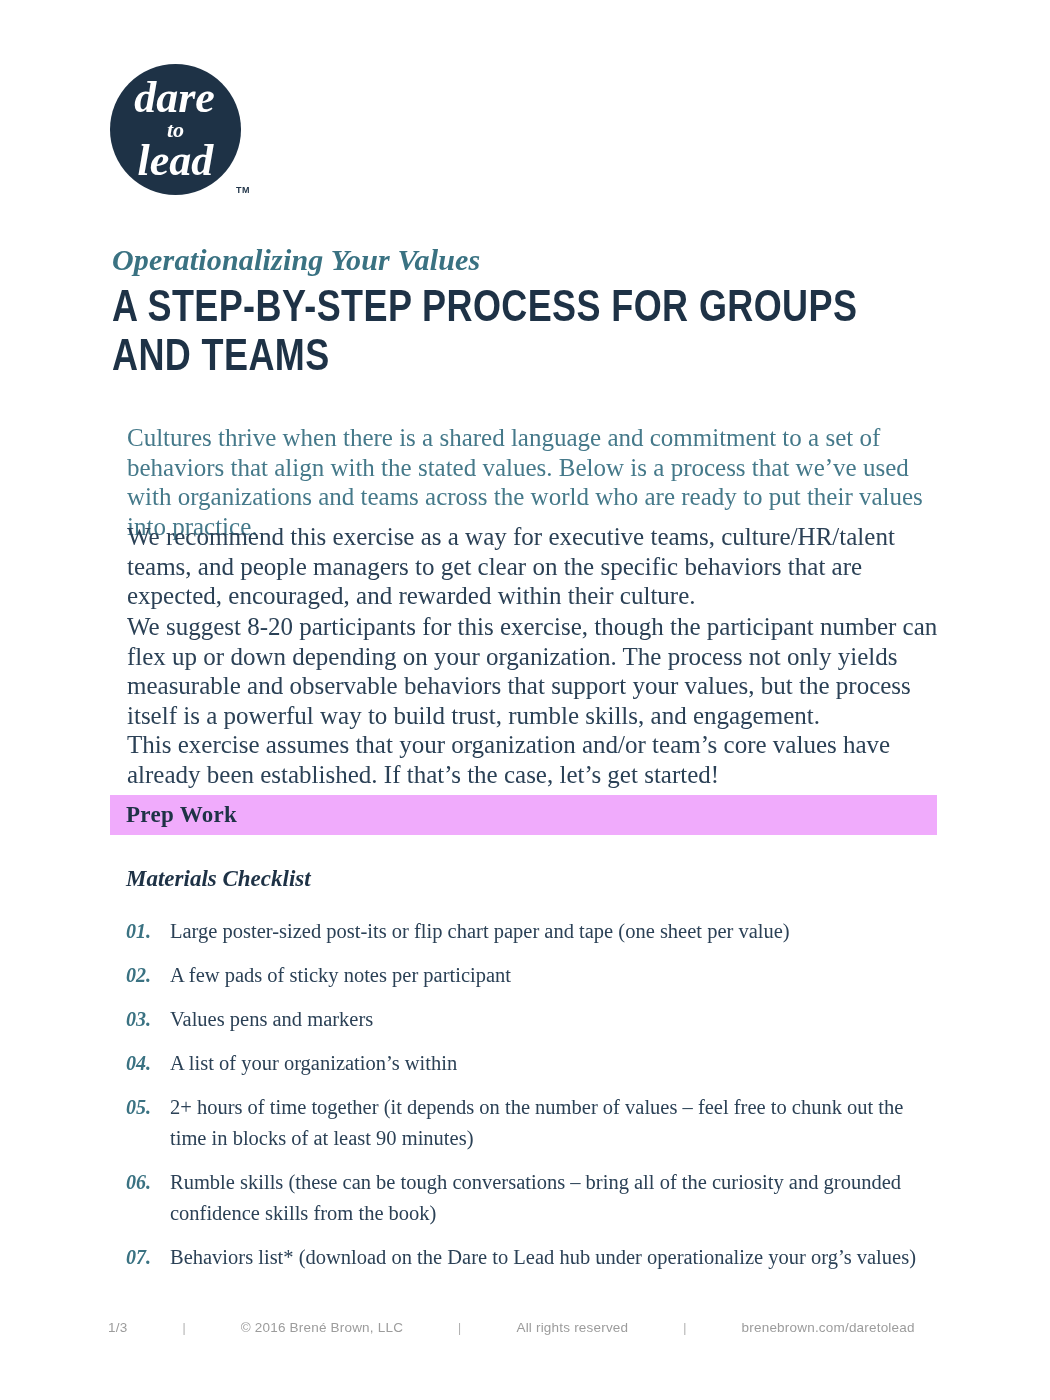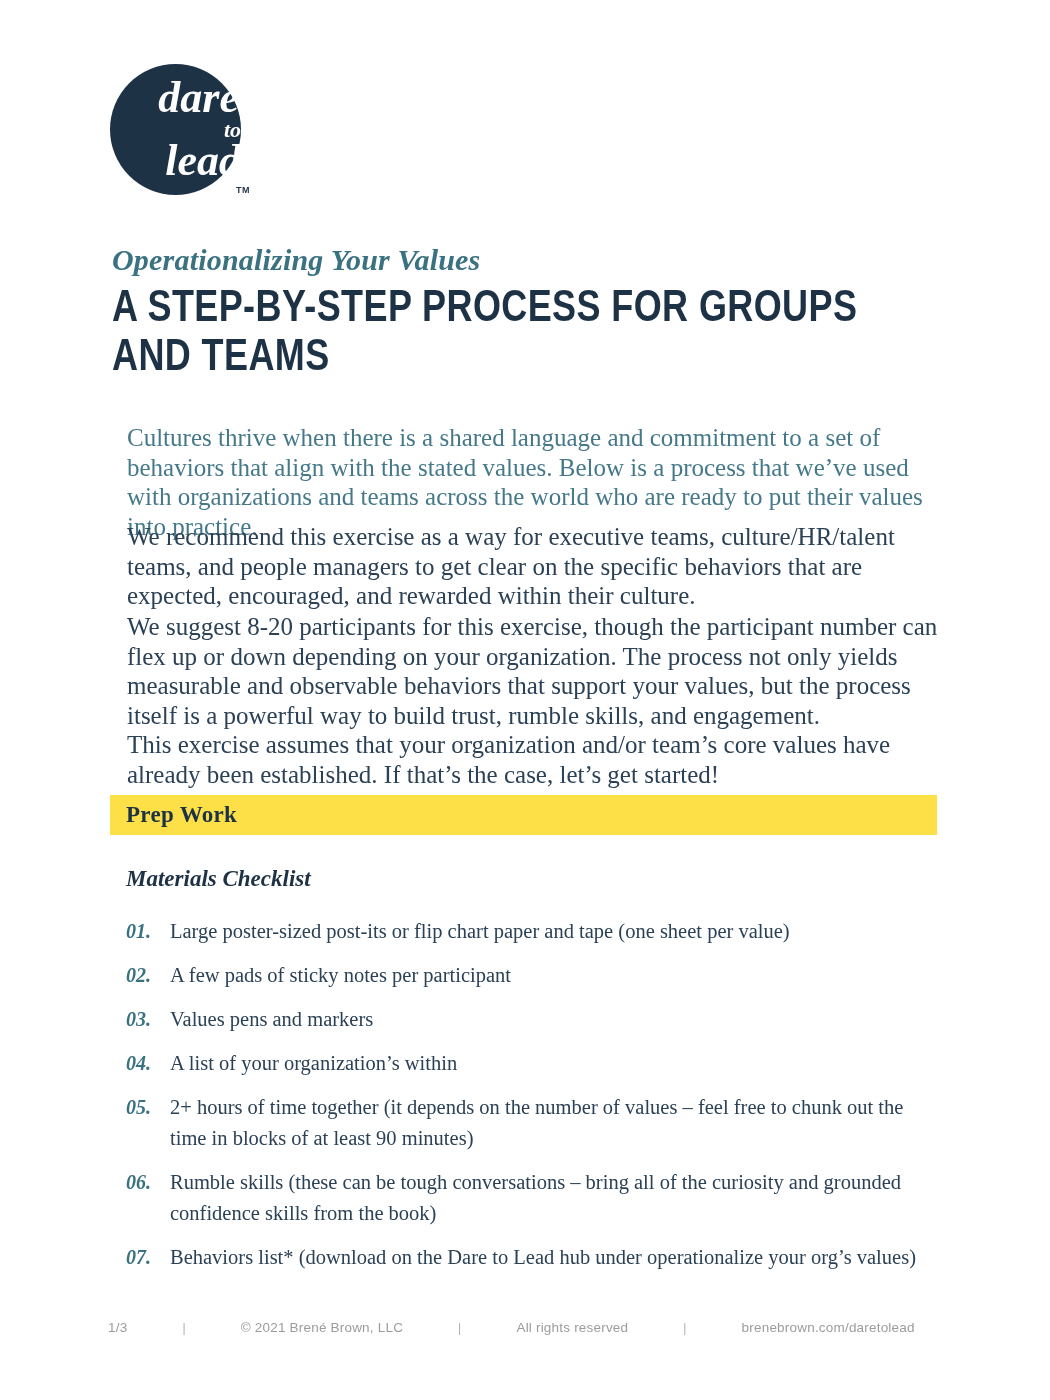--- a/index.html
+++ b/index.html
@@ -11,21 +11,21 @@
     overflow: hidden;
     font-family: "Liberation Serif", serif;
     margin: 0 auto;
   }
 
   
   .logo { position: absolute; top: 64px; left: 110px; width: 140px; height: 135px; }
   .logo-circle {
     width: 131px; height: 131px; border-radius: 50%;
     background: #1e3246; color: #ffffff;
-    display: flex; flex-direction: column; align-items: flex-end; justify-content: center;
+    display: flex; flex-direction: column; align-items: center; justify-content: center;
     font-style: italic; font-weight: 700;
   }
   .logo-word1 { font-size: 44px; line-height: 36px; margin-right: 2px; }
   .logo-word2 { font-size: 22px; line-height: 27px; }
   .logo-word3 { font-size: 44px; line-height: 36px; }
   .logo-tm {
     position: absolute; right: 0; bottom: 4px;
     font-family: "Liberation Sans", sans-serif; font-style: normal;
     font-size: 9px; font-weight: 700; color: #1e3246; letter-spacing: 0.5px;
   }
@@ -50,21 +50,21 @@
     font-size: 25px; line-height: 29.5px; color: #2b4156;
   }
   .para.lead { top: 398px; color: #45798a; }
   .para.p2 { top: 497px; }
   .para.p3 { top: 587px; }
   .para.p4 { top: 705px; }
 
   
   .prep-bar {
     position: absolute; left: 110px; top: 795px; width: 827px; height: 40px;
-    background: #fde047; display: flex; align-items: center;
+    background: #f0abfc; display: flex; align-items: center;
   }
   .prep-title {
     margin-left: 16px; font-weight: 700; font-size: 23px;
     color: #1e3246; letter-spacing: 0.3px;
   }
 
   
   .materials-title {
     position: absolute; left: 126px; top: 866px;
     font-weight: 700; font-style: italic; font-size: 23px; color: #1e3246; text-align: center;
@@ -144,20 +144,20 @@
     </div>
     <div class="check-item">
       <span class="check-num">07.</span>
       <span class="check-text">Behaviors list* (download on the Dare to Lead hub under operationalize your org’s values)</span>
     </div>
   </div>
 
   <div class="footer">
     <span>1/3</span>
     <span class="sep">|</span>
-    <span>© 2021 Brené Brown, LLC</span>
+    <span>© 2016 Brené Brown, LLC</span>
     <span class="sep">|</span>
     <span>All rights reserved</span>
     <span class="sep">|</span>
     <span>brenebrown.com/daretolead</span>
   </div>
 
 </div>
 
 </body></html>

